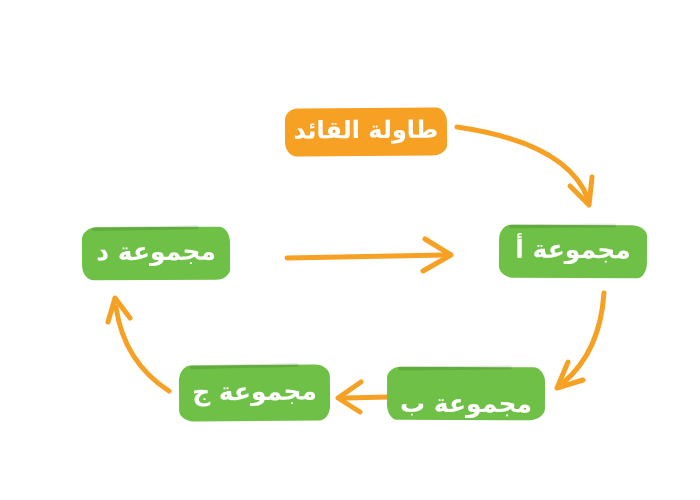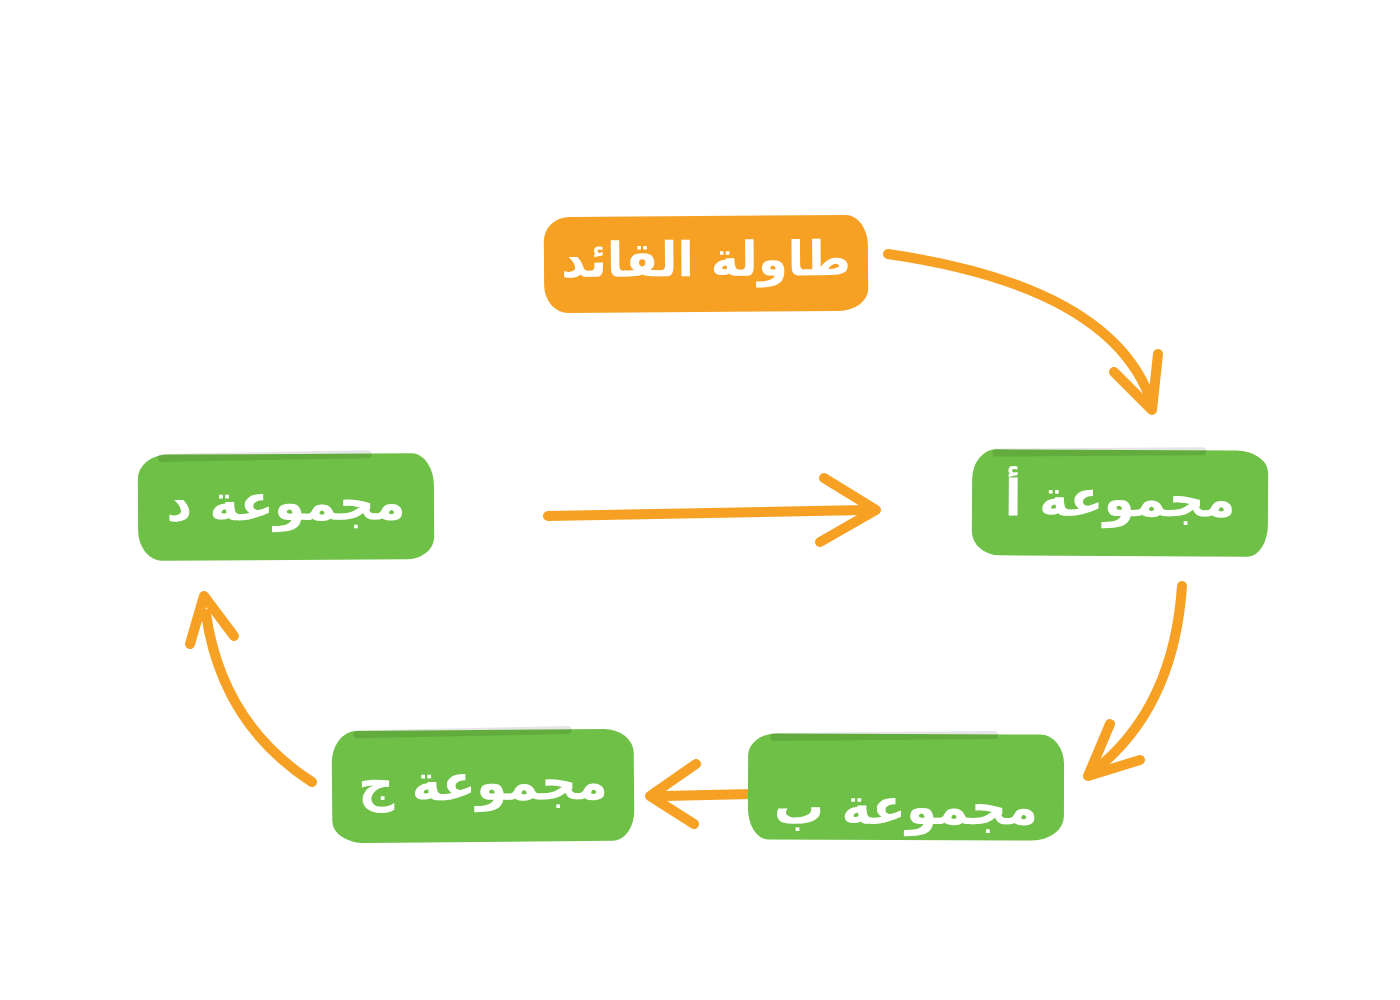--- a/index.html
+++ b/index.html
@@ -9,21 +9,21 @@
   body {
     width: 700px;
     height: 500px;
     position: relative;
     overflow: hidden;
     background: var(--canvas-bg, #ffffff);
     font-family: "DejaVu Sans", sans-serif;
   }
   .canvas {
     position: absolute;
-    left: 4px; top: 0;
+    left: 17px; top: 0;
     width: 612px;
     height: 500px;
   }
   .arrow-layer {
     position: absolute;
     left: 0; top: 0;
   }
   .arrow {
     fill: none;
     stroke: var(--accent-orange, #F6A124);

